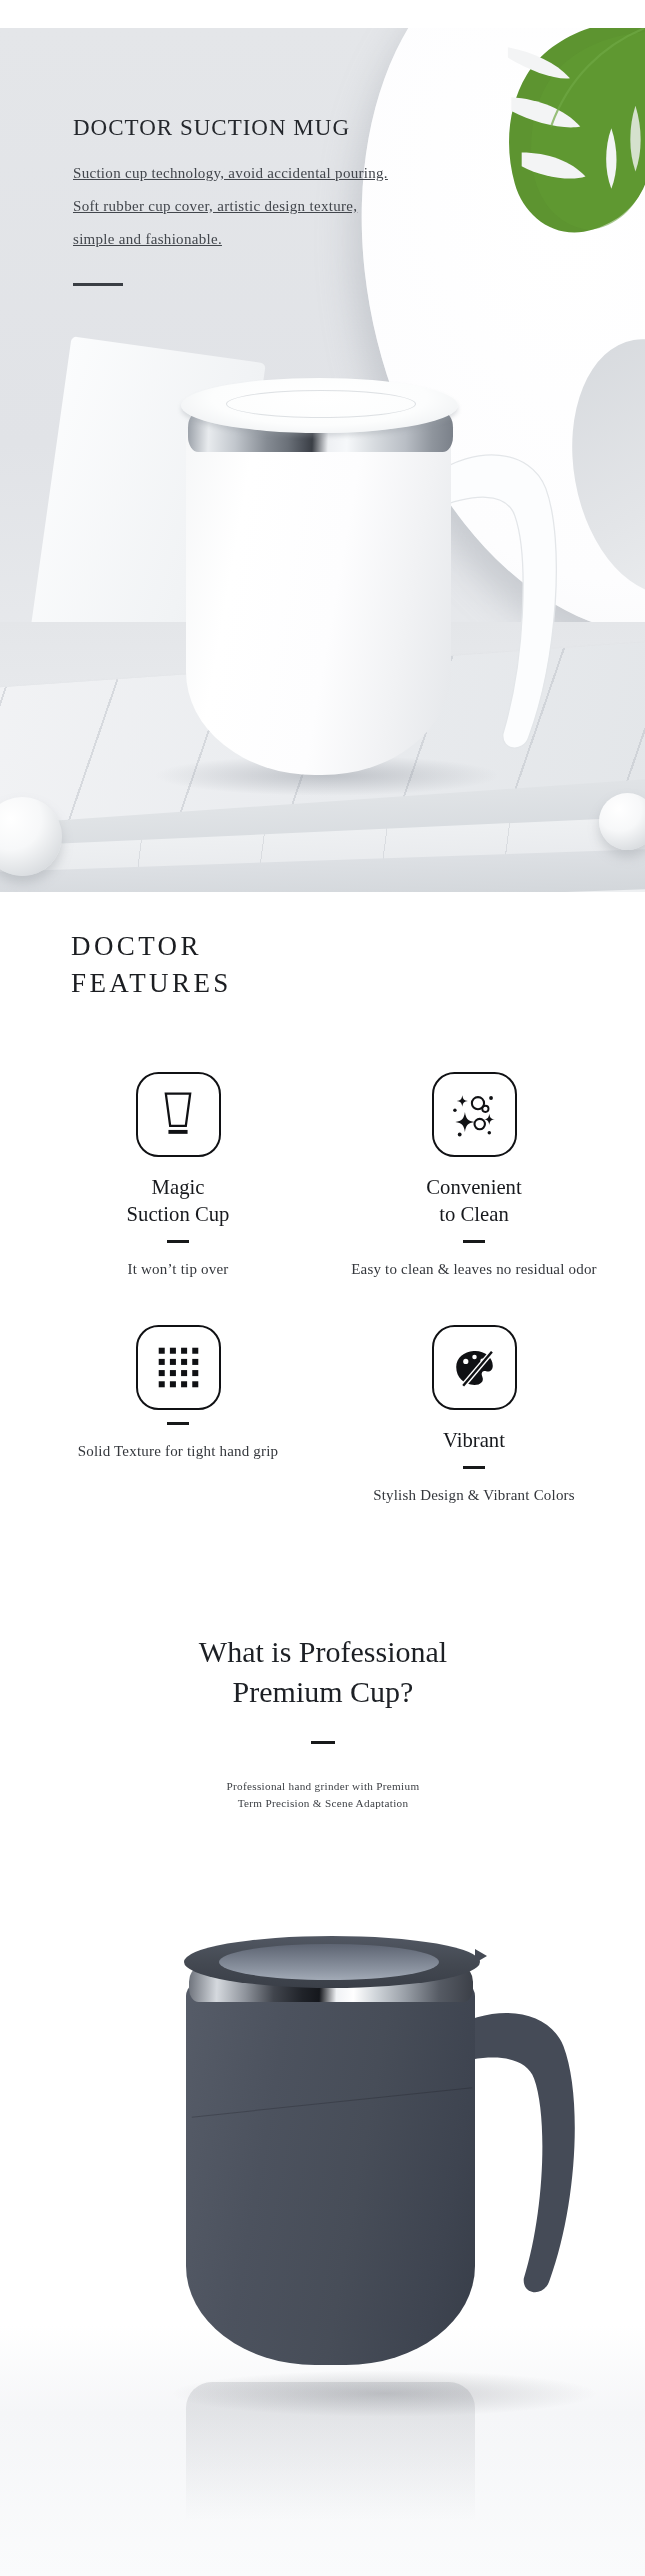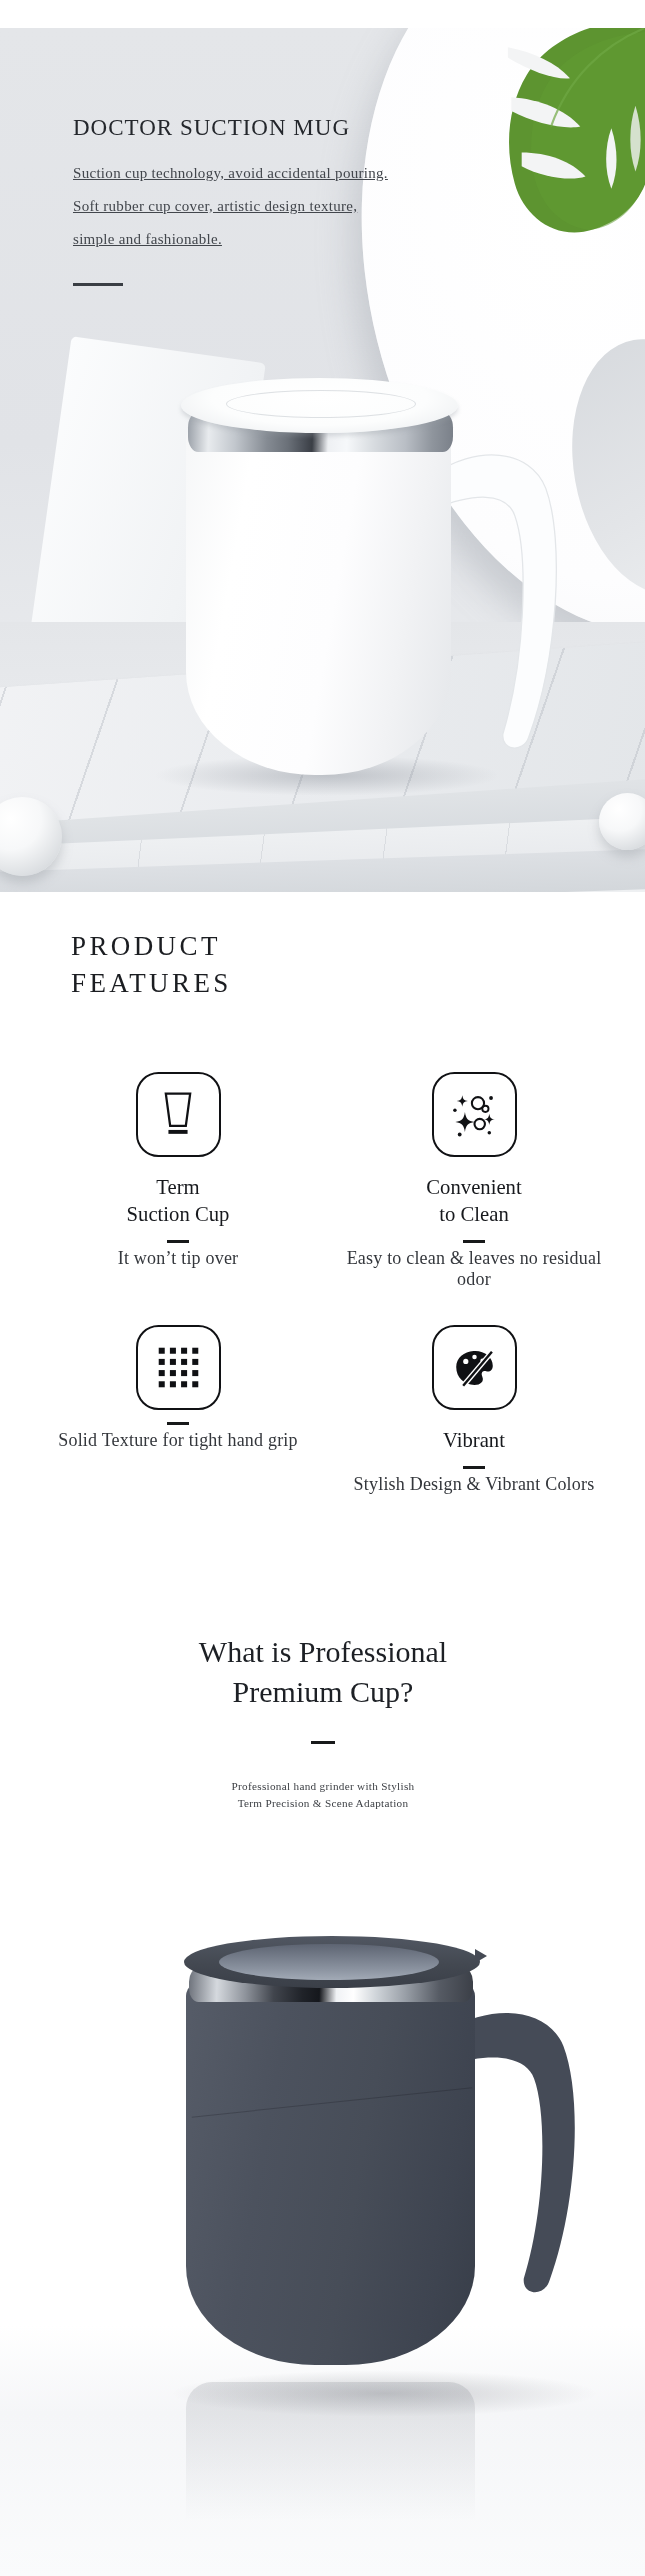--- a/index.html
+++ b/index.html
@@ -63,21 +63,21 @@
   .leaf-svg{left:482px;top:-5.2px;}
 
   
   .features-heading{left:71px;top:928px;font-size:27px;line-height:37px;letter-spacing:3.4px;
         color:#1b1d21;font-weight:500;}
   .feat{position:absolute;width:258px;text-align:center;}
   .feat-icon-box{width:81px;height:81px;margin:0 auto;border:2.6px solid #101114;border-radius:22.4px;
         display:flex;align-items:center;justify-content:center;background:#ffffff;}
   .feat-title{margin-top:17px;font-size:20.7px;line-height:27px;color:#17191d;}
   .feat-dash{width:22.4px;height:2.6px;background:#17191a;margin:12px auto 0;}
-  .feat-desc{margin-top:5px;font-size:18px;color:#34373c;letter-spacing:0.2px;font-family:Liberation Serif, serif;}
+  .feat-desc{margin-top:18px;font-size:15px;color:#34373c;letter-spacing:0.2px;font-family:Liberation Serif, serif;}
 
   
   .info-heading{left:0;top:1624px;width:646px;text-align:center;font-size:30px;line-height:40px;color:#1d2025;margin-top:8px;}
   .info-dash{left:311px;top:1741px;width:24px;height:2.6px;background:#17191a;}
   .info-sub{left:0;top:1778px;width:646px;text-align:center;font-size:11.2px;line-height:17px;color:#3b3e43;letter-spacing:0.3px;}
 
   .dark-floor{left:0;top:2325px;width:646px;height:251px;
         background:linear-gradient(180deg,rgba(244,245,247,0) 0%,#f5f6f8 35%,#fafbfc 100%);}
   .dm-body{left:186px;top:1979px;width:289px;height:386px;
         border-radius:22.4px 22.4px 129px 129px / 17px 17px 99px 99px;
@@ -138,33 +138,33 @@
     <svg class="abs" style="left:429px;top:398px" width="146" height="336" viewBox="0 0 170 390">
       <path d="M2,58 C55,20 118,26 136,72 C158,132 150,270 116,362 C110,380 84,378 86,358 C112,272 116,150 100,104 C90,75 50,78 6,96 Z" fill="#fcfdfe" stroke="#e3e6e9" stroke-width="1.5"></path>
     </svg>
     <div class="abs wm-body"></div>
     <div class="abs wm-band"></div>
     <div class="abs wm-lid"></div>
     <div class="abs wm-lid-ridge"></div>
   </div>
 
   <div class="abs features-heading">
-    <div>PRODUCT</div>
+    <div>DOCTOR</div>
     <div>FEATURES</div>
   </div>
 
   <div class="feat" style="left:49px;top:1072px">
     <div class="feat-icon-box">
       <svg width="40" height="47" viewBox="0 0 46 54">
         <path d="M9,3 L37,3 L32,40 L14,40 Z" fill="none" stroke="#101114" stroke-width="2.6"></path>
         <line x1="12" y1="47" x2="34" y2="47" stroke="#101114" stroke-width="4.5"></line>
       </svg>
     </div>
     <div class="feat-title">
-      <div>Term</div>
+      <div>Magic</div>
       <div>Suction Cup</div>
     </div>
     <div class="feat-dash"></div>
     <div class="feat-desc">It won’t tip over</div>
   </div>
 
   <div class="feat" style="left:345px;top:1072px">
     <div class="feat-icon-box">
       <svg width="47" height="47" viewBox="0 0 54 54">
         <path d="M16,24 C17.2,32 19.5,34.3 27,35.5 C19.5,36.7 17.2,39 16,47 C14.8,39 12.5,36.7 5,35.5 C12.5,34.3 14.8,32 16,24 Z" fill="#101114"></path>
@@ -231,21 +231,21 @@
     <div class="feat-dash"></div>
     <div class="feat-desc">Stylish Design &amp; Vibrant Colors</div>
   </div>
 
   <div class="abs info-heading">
     <div>What is Professional</div>
     <div>Premium Cup?</div>
   </div>
   <div class="abs info-dash"></div>
   <div class="abs info-sub">
-    <div>Professional hand grinder with Stylish</div>
+    <div>Professional hand grinder with Premium</div>
     <div>Term Precision &amp; Scene Adaptation</div>
   </div>
 
   <div class="abs dark-floor"></div>
   <div class="abs dm-reflect"></div>
   <div class="abs dm-reflect-body"></div>
   <svg class="abs" style="left:448px;top:1996px" width="155" height="310" viewBox="0 0 180 360">
     <path d="M0,40 C52,8 116,14 134,58 C157,118 149,246 118,330 C112,350 86,348 88,328 C112,252 116,140 100,96 C90,68 48,66 2,80 Z" fill="#454b57"></path>
   </svg>
   <div class="abs dm-body"></div>

